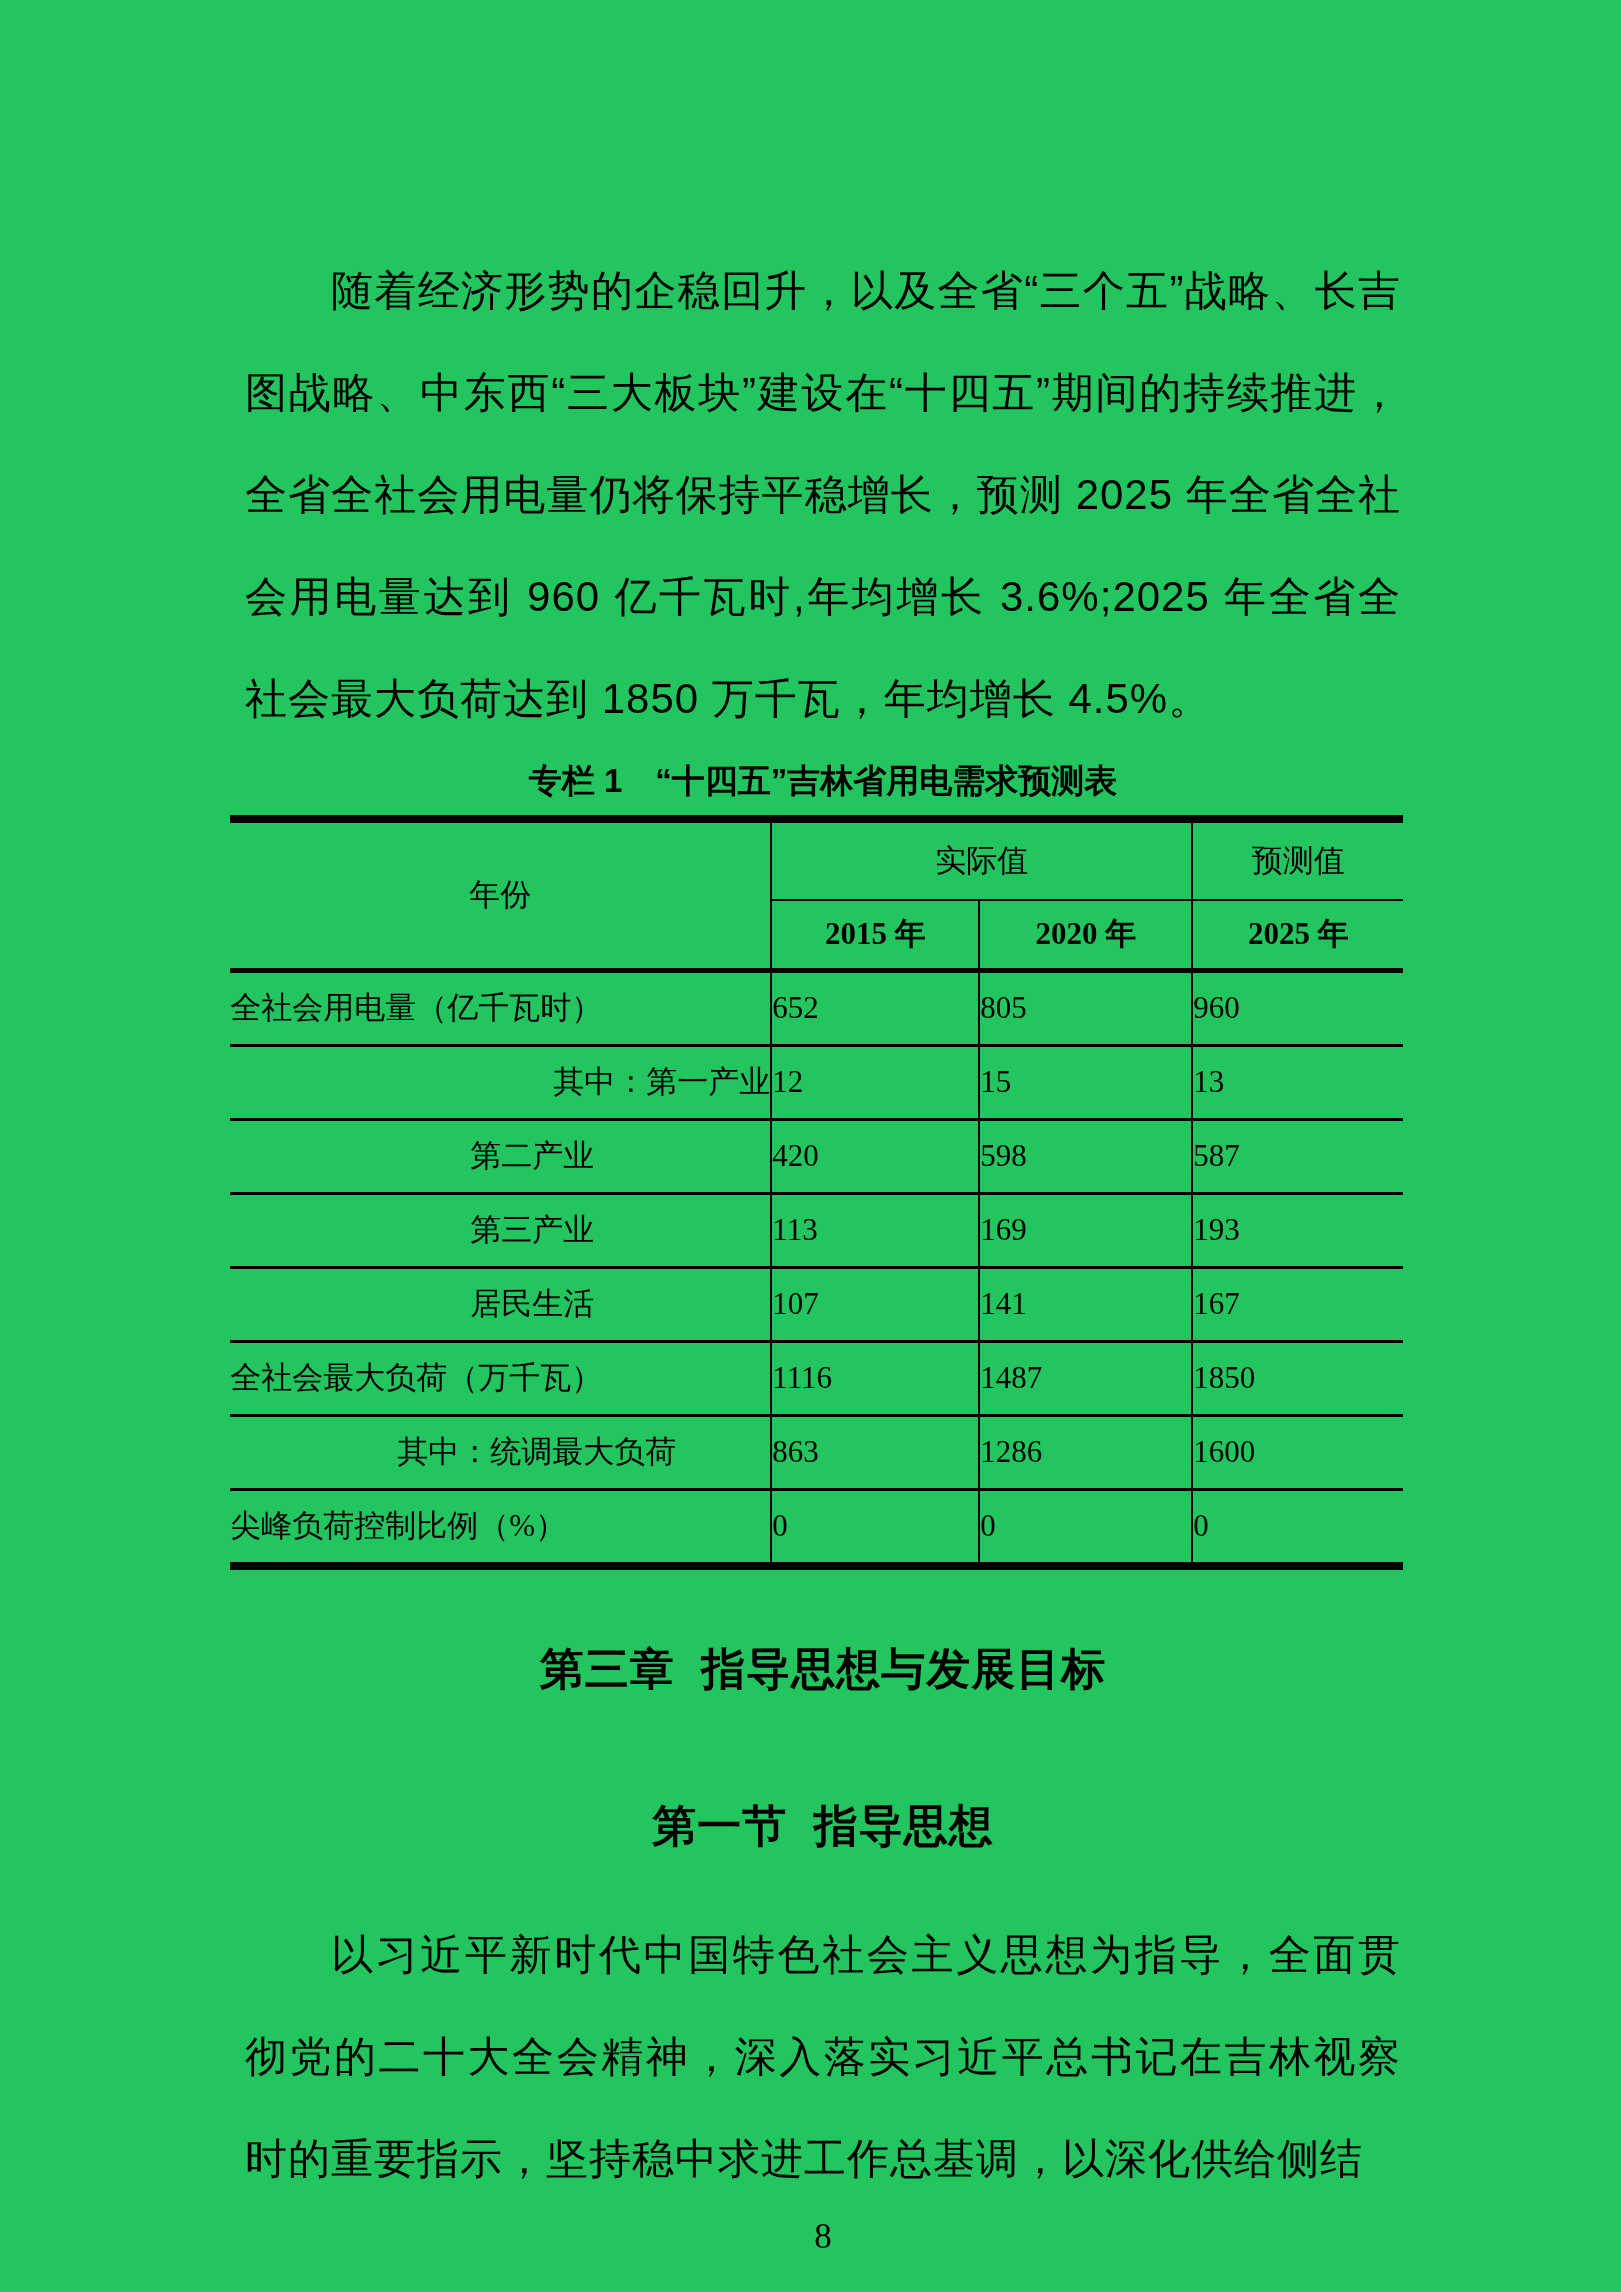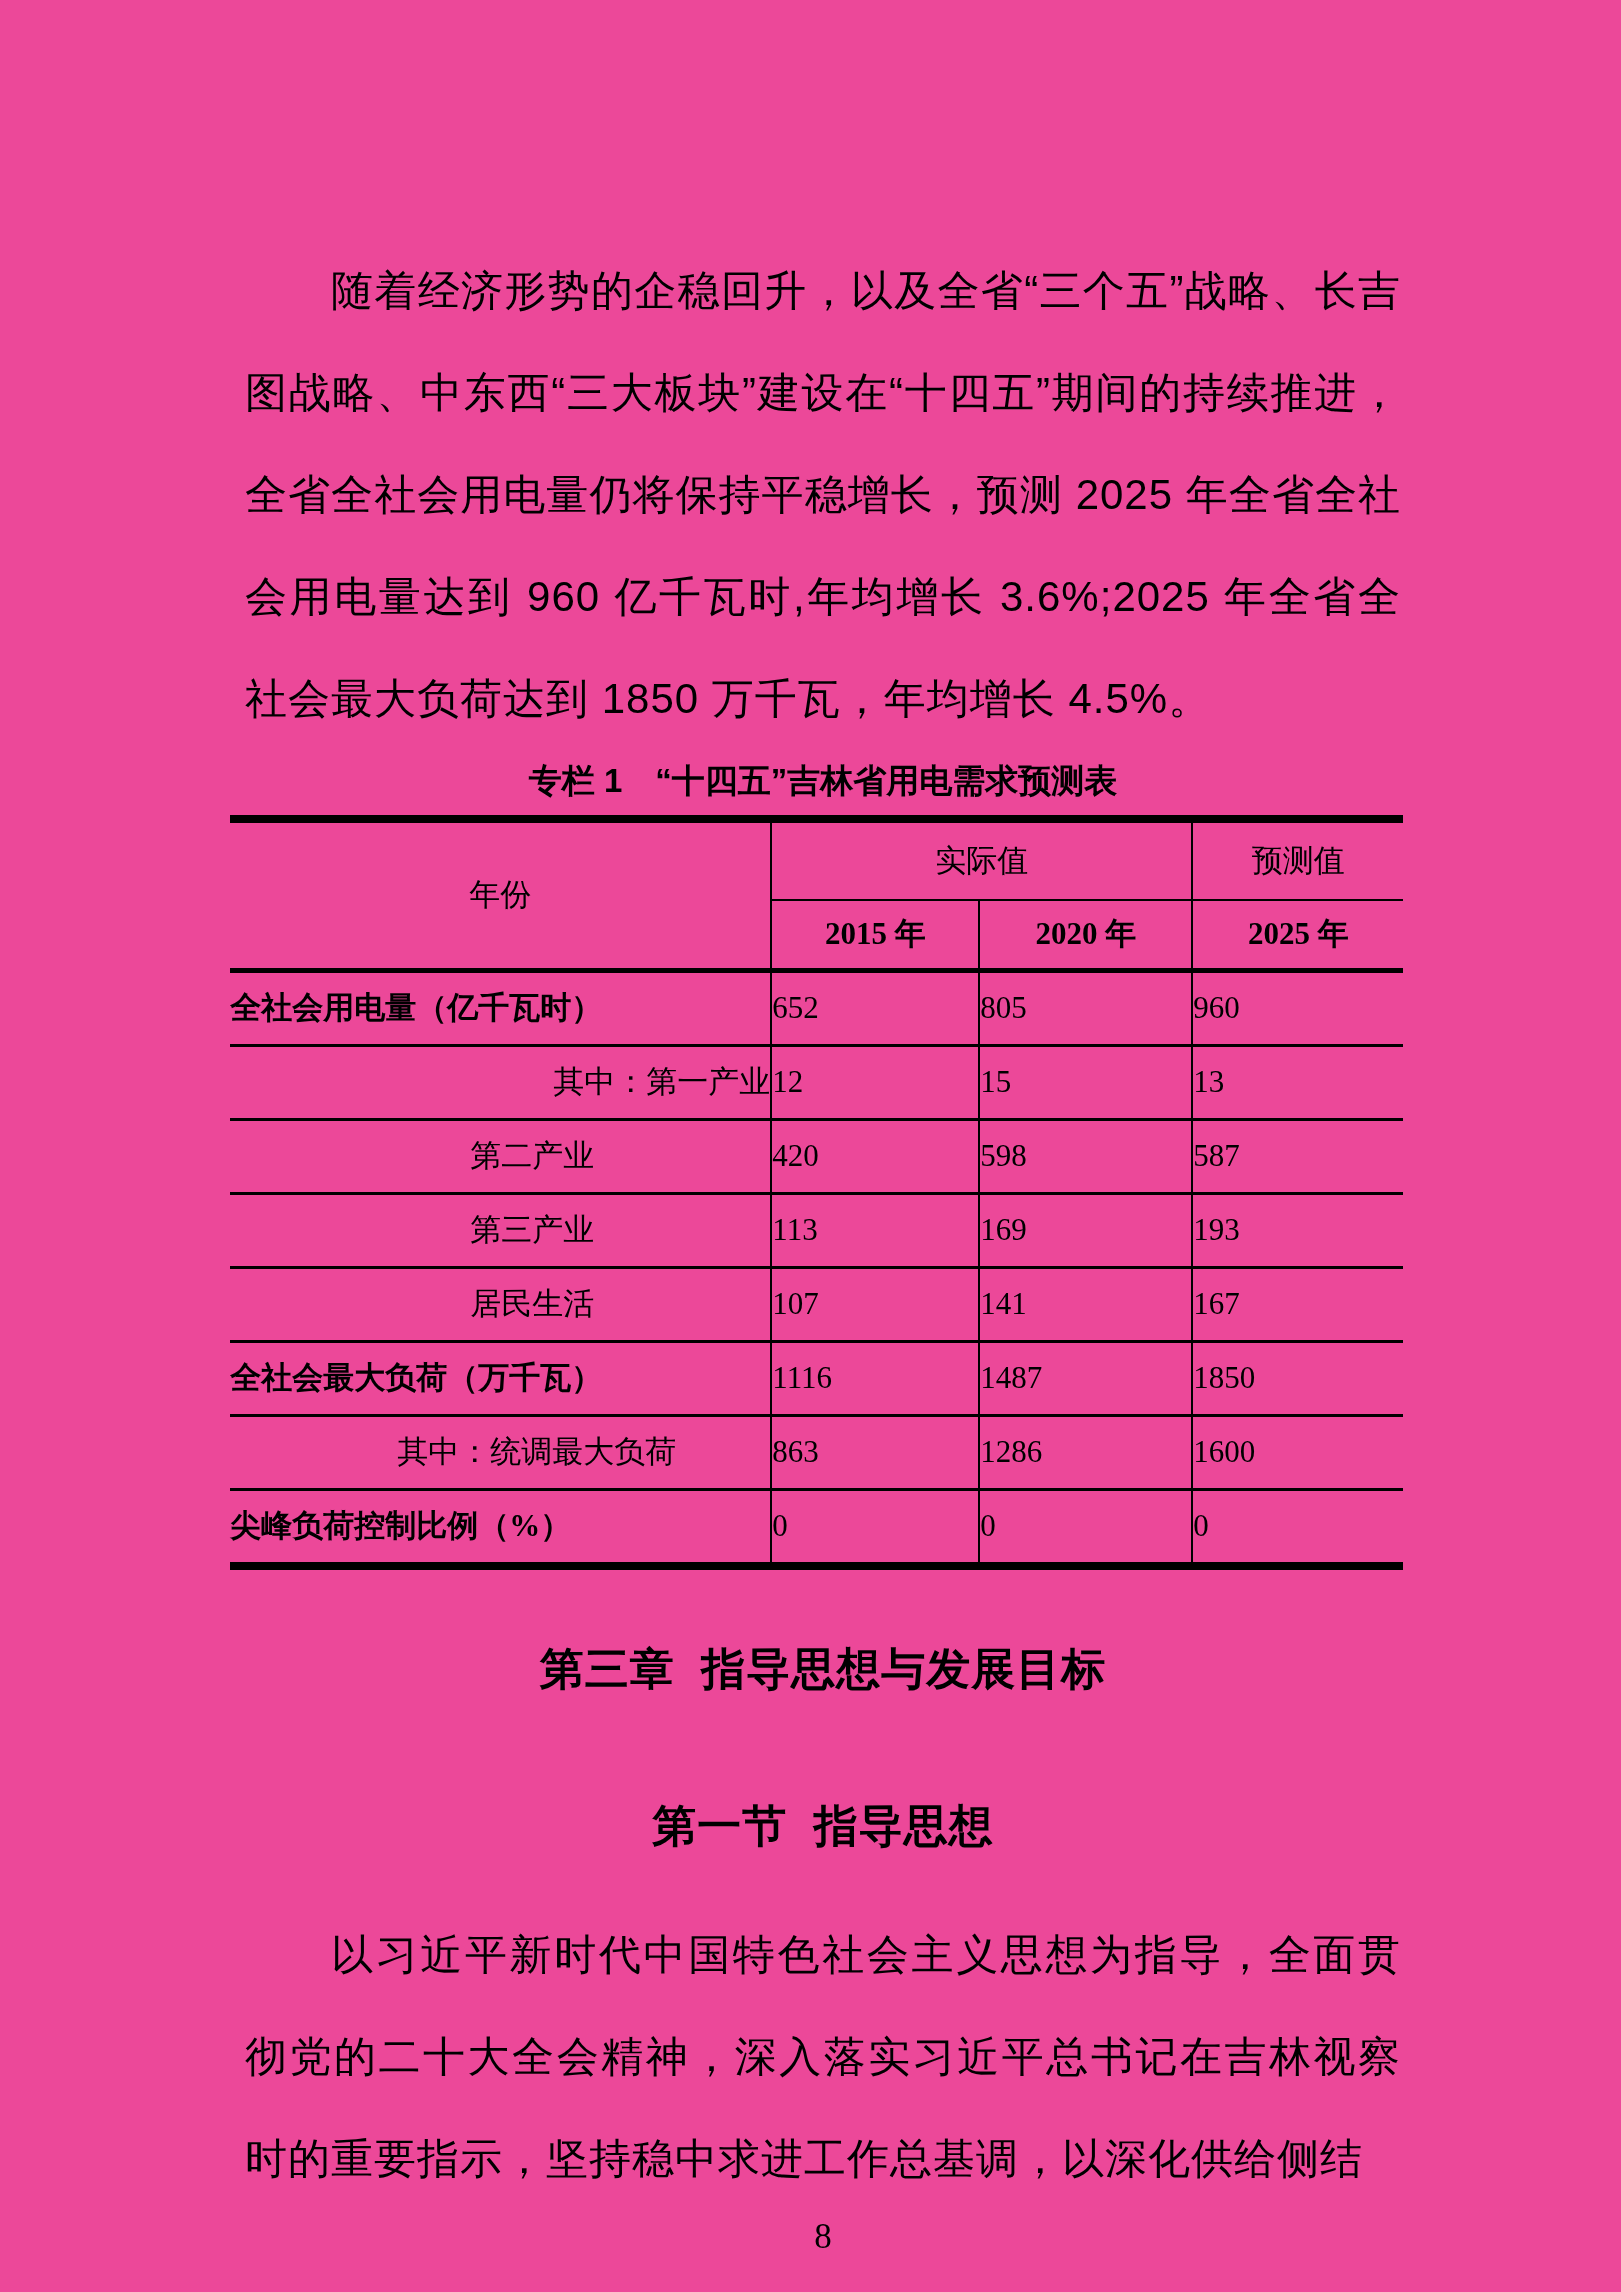--- a/index.html
+++ b/index.html
@@ -5,21 +5,21 @@
   html, body {
     margin: 0;
     padding: 0;
     background: #ffffff;
   }
   .page {
     position: relative;
     width: 1621px;
     height: 2293px;
     margin: 0 auto;
-    background: #ec4899;
+    background: #22c55e;
     color: #000;
     box-sizing: border-box;
     padding: 240px 220px 0 245px;
     overflow: hidden;
   }
   
   .body-paragraph {
     margin: 0;
     font-family: "Liberation Sans", sans-serif;
     font-size: 42px;
@@ -74,21 +74,21 @@
     font-weight: bold;
   }
   .forecast-table tbody td {
     height: 71px;
     border-top: 3.9px solid #000;
   }
   .forecast-table tbody tr:first-child td {
     border-top: 5.9px solid #000;
   }
   .forecast-table .bold-label {
-    font-weight: bold;
+    font-weight: normal;
   }
   .forecast-table .lab-indent1 {
     text-align: right;
     padding-left: 137px;
   }
   .forecast-table .lab-indent2 {
     text-align: left;
     padding-left: 240px;
   }
   .forecast-table .lab-indent3 {

